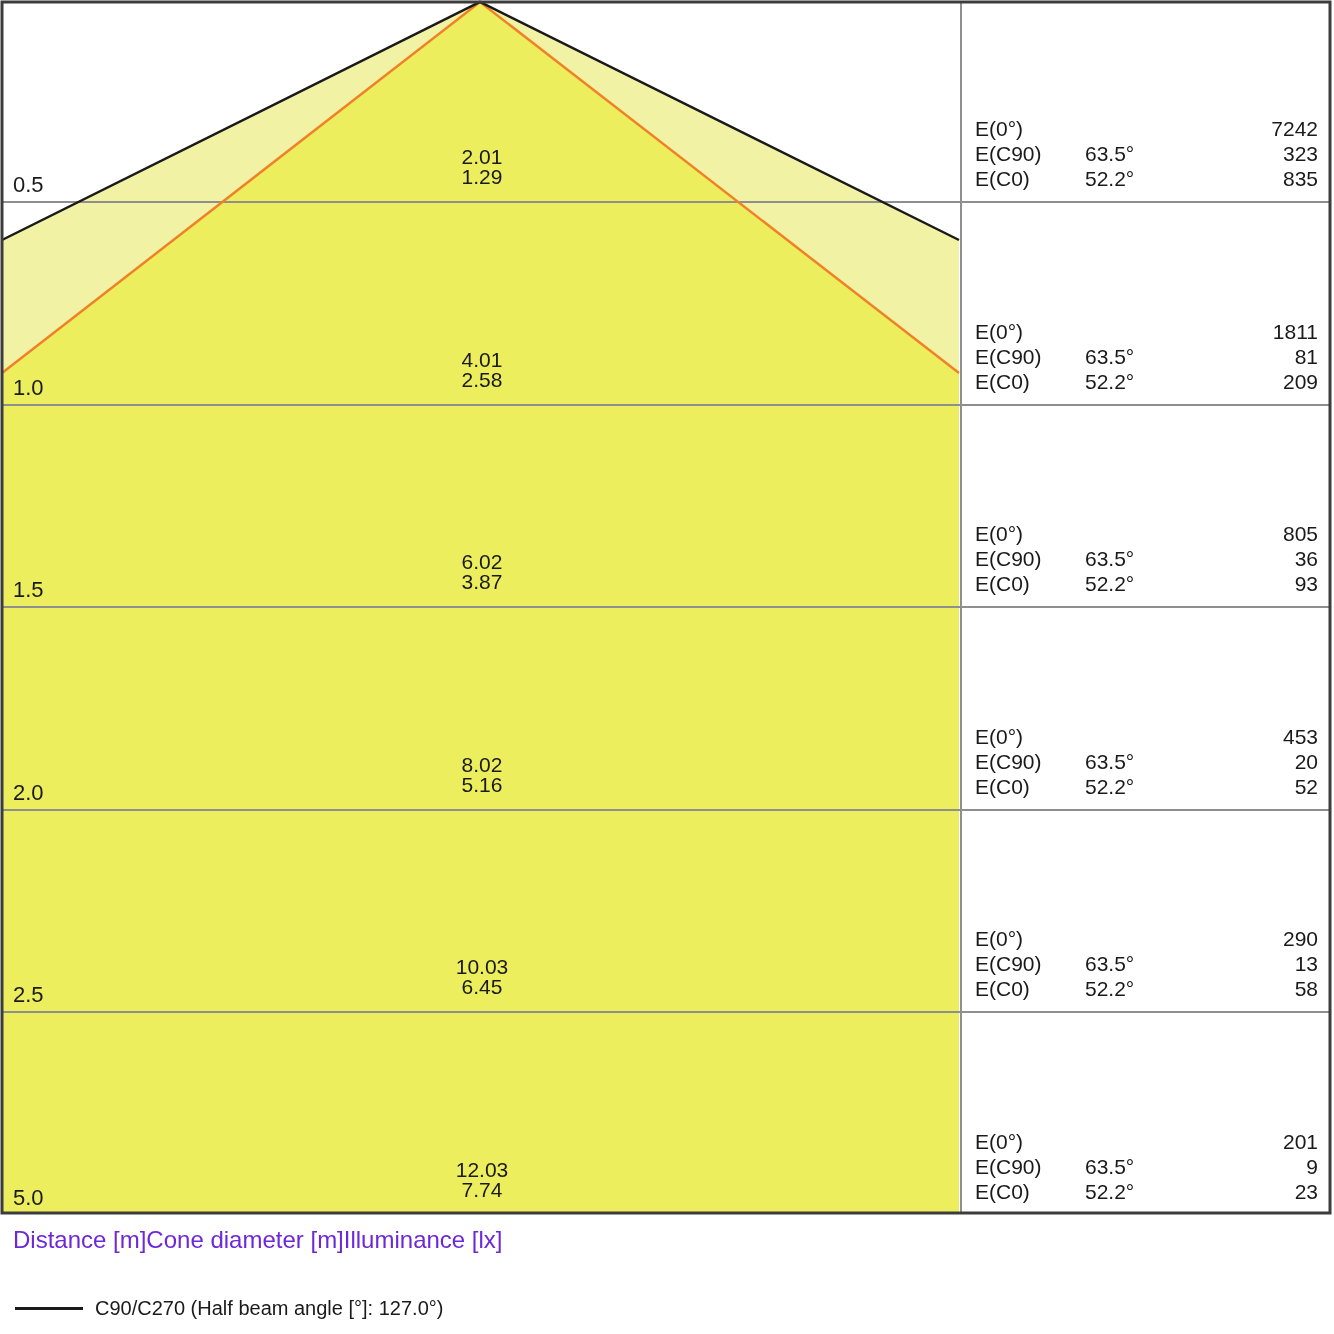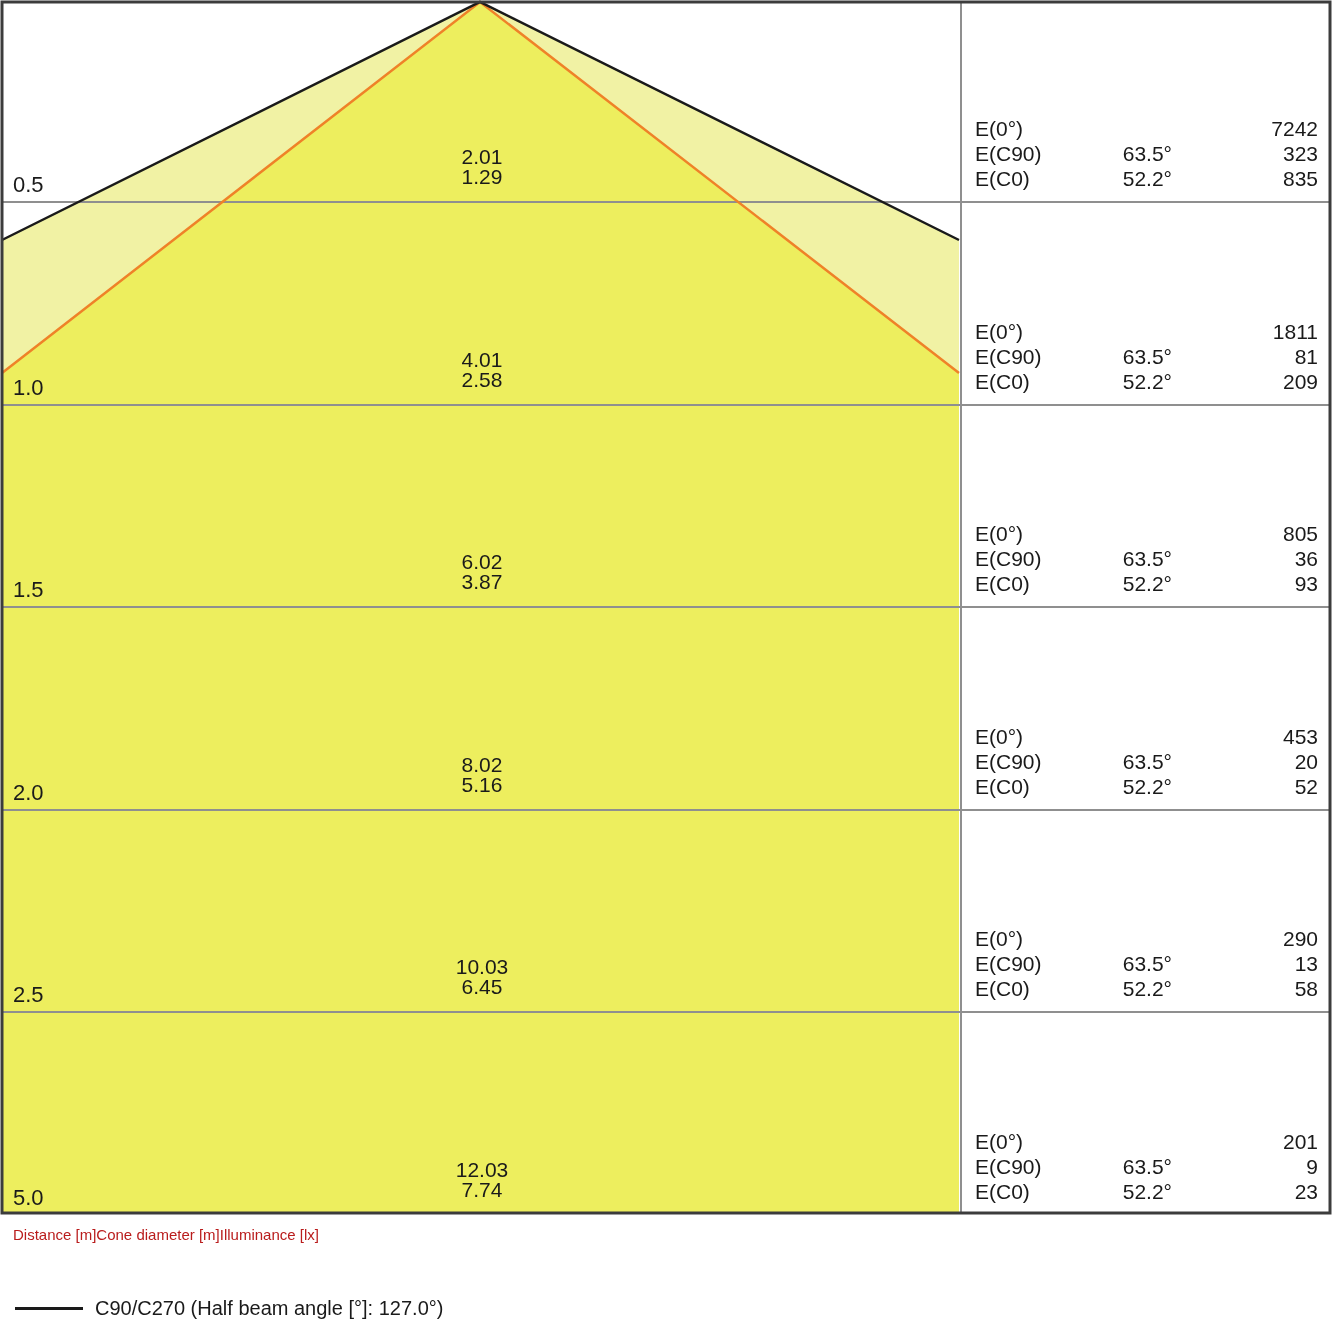--- a/index.html
+++ b/index.html
@@ -16,25 +16,25 @@
   .diam-label {
     position: absolute; left: 482px; transform: translateX(-50%);
     text-align: center; font-size: 21px; line-height: 20px; color: #1a1a1a;
   }
   .table-block {
     position: absolute; left: 975px; width: 343px;
     font-size: 21px; line-height: 25px;
   }
   .table-row { display: grid; grid-template-columns: 110px 87px 146px; }
   .table-row .lbl { text-align: left; }
-  .table-row .ang { text-align: right; }
+  .table-row .ang { }
   .table-row .val { text-align: right; }
 
   #footer-label {
-    position: absolute; left: 13px; top: 1226px; font-size: 15px; color: #b91c1c;
+    position: absolute; left: 13px; top: 1226px; font-size: 24px; color: #6d28d9;
   }
 
   .legend-item { position: absolute; left: 15px; height: 26px; display: flex; align-items: center; }
   .legend-swatch { width: 68px; height: 0; margin-right: 12px; }
   .legend-swatch.orange { border-top: 3px solid #ef8228; }
   .legend-swatch.black { border-top: 3px solid #1a1a1a; }
   .legend-text { font-size: 20px; color: #1a1a1a; white-space: nowrap; }
 </style>
 </head>
 <body>

